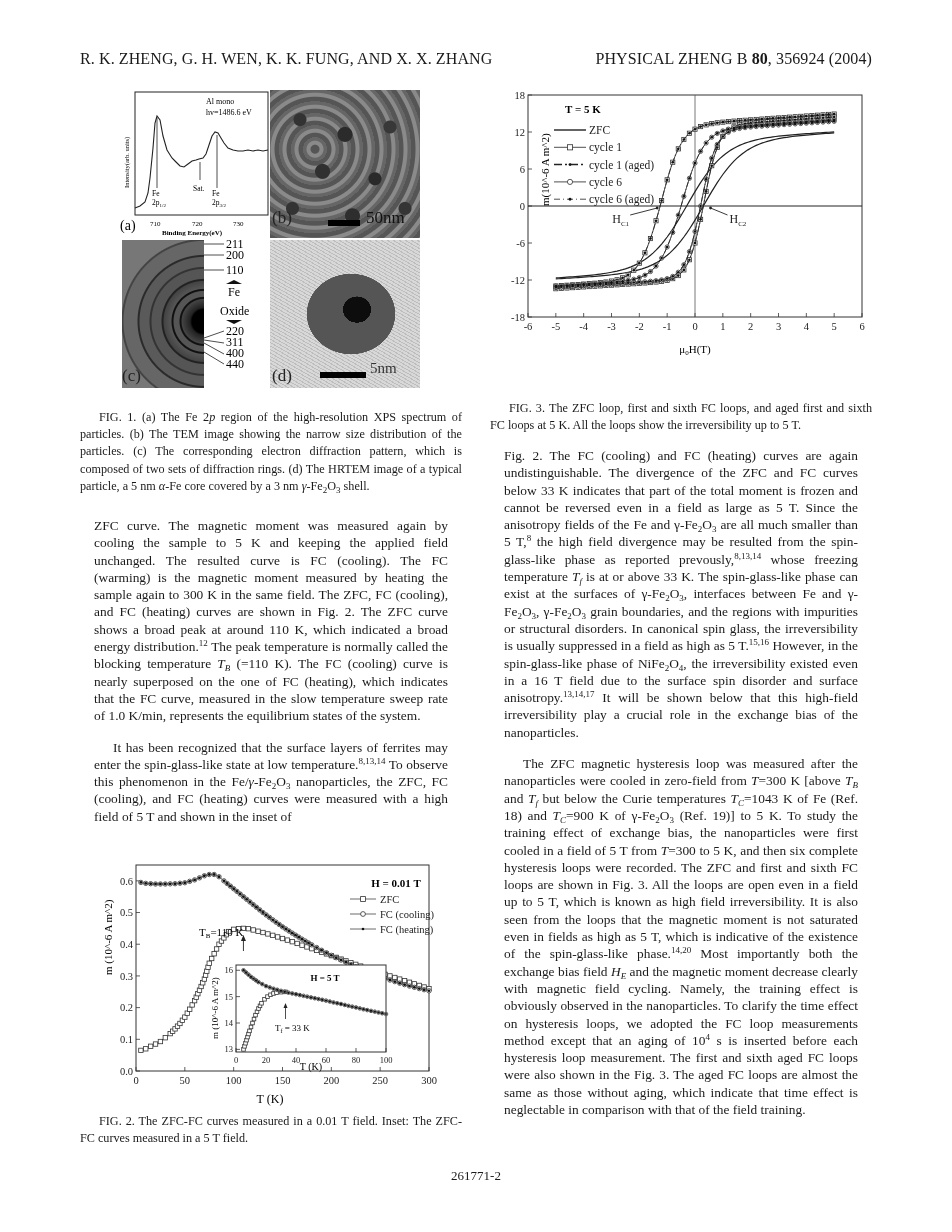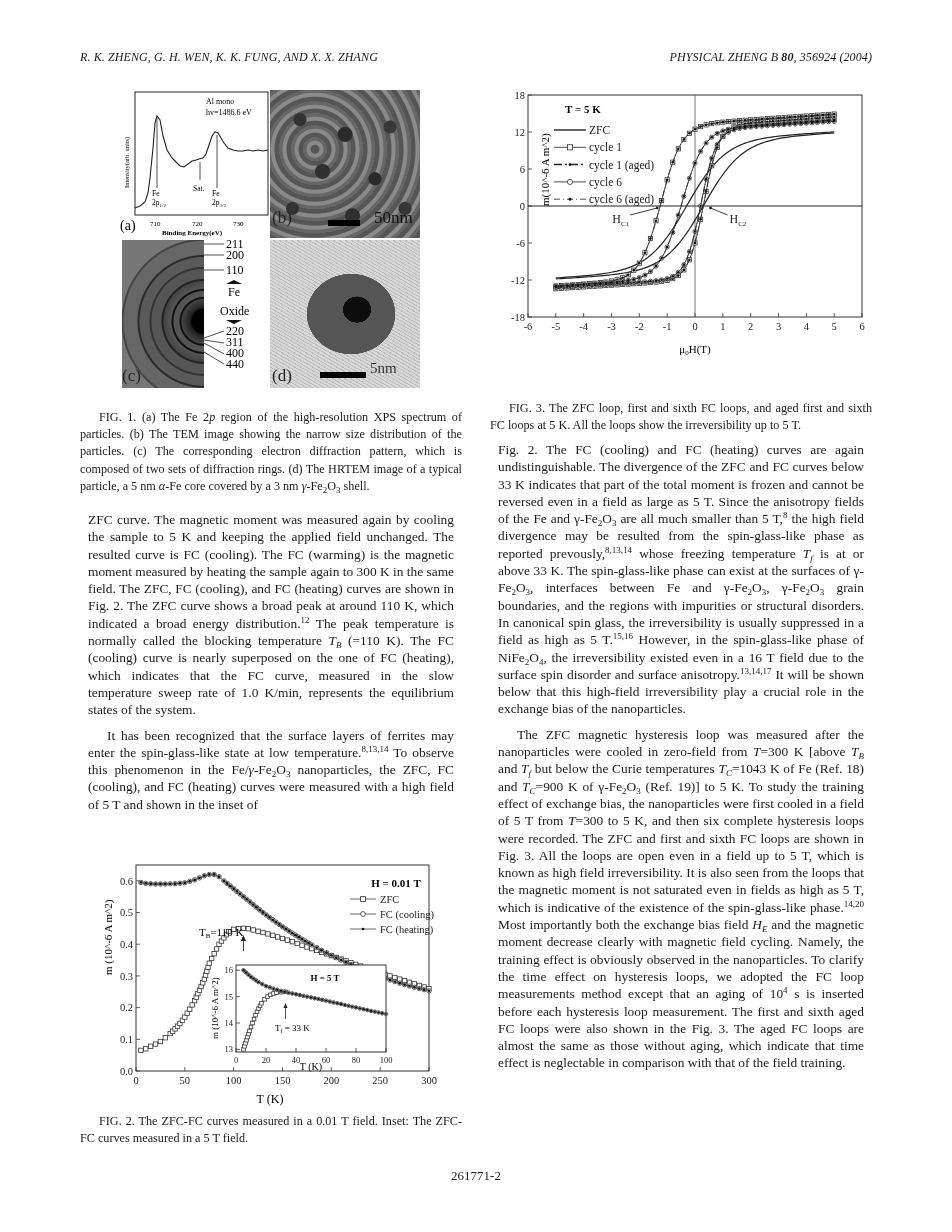--- a/index.html
+++ b/index.html
@@ -1,27 +1,27 @@
 <!DOCTYPE html>
 <html><head>
 <meta charset="utf-8">
 <style>
   html, body { margin: 0; padding: 0; background: #ffffff; }
   body { width: 952px; height: 1232px; position: relative; overflow: hidden;
          font-family: "Liberation Serif", "DejaVu Serif", serif; color: #1a1a1a; }
   .abs { position: absolute; }
-  .header { top: 50px; font-size: 12px; letter-spacing: 0.1px; font-style: italic; }
+  .header { top: 50px; font-size: 16px; letter-spacing: 0.1px; }
   .hdr-left { left: 80px; }
   .hdr-right { right: 80px; }
   .col-left { left: 80px; width: 382px; }
   .col-right { left: 490px; width: 382px; }
   .caption { font-size: 12.2px; line-height: 17.2px; text-align: justify; }
   .caption p { margin: 0; text-indent: 19px; }
   .body-text { font-size: 13.4px; line-height: 17.3px; text-align: justify; }
-  .body-text p { margin: 8px; }
+  .body-text p { margin: 14px; }
   .body-text p.indent { text-indent: 19px; }
   sup { font-size: 9px; vertical-align: 5px; line-height: 0; }
   sub { font-size: 9px; vertical-align: -3px; line-height: 0; }
   i { font-style: italic; }
   .footer { top: 1168px; left: 0; width: 952px; text-align: center; font-size: 13px; }
   svg text { font-family: "Liberation Serif", "DejaVu Serif", serif; }
   .panel-img { position: absolute; overflow: hidden; }
 </style>
 </head>
 <body>
@@ -47,21 +47,21 @@
     <text x="9" y="100" font-size="6.5" transform="rotate(-90 9 100)">Intensity(arb. units)</text>
     <text x="30" y="138" font-size="7">710</text>
     <text x="72" y="138" font-size="7">720</text>
     <text x="113" y="138" font-size="7">730</text>
     <text x="42" y="147" font-size="7" font-weight="bold">Binding Energy(eV)</text>
     <text x="0" y="142" font-size="14">(a)</text>
   </svg>
 
   <div class="panel-img" style="left:150px; top:2px; width:150px; height:148px; background: radial-gradient(circle at 20% 20%, #333 0 6px, transparent 7px), radial-gradient(circle at 50% 30%, #2b2b2b 0 7px, transparent 8px), radial-gradient(circle at 80% 25%, #383838 0 6px, transparent 7px), radial-gradient(circle at 35% 55%, #303030 0 7px, transparent 8px), radial-gradient(circle at 70% 60%, #2a2a2a 0 6px, transparent 7px), radial-gradient(circle at 15% 80%, #333 0 6px, transparent 7px), radial-gradient(circle at 55% 85%, #2e2e2e 0 7px, transparent 8px), radial-gradient(circle at 90% 80%, #353535 0 6px, transparent 7px), repeating-radial-gradient(circle at 30% 40%, #555 0 4px, #8a8a8a 5px 8px, #666 9px 12px), #777;">
     <div class="abs" style="left:58px; top:130px; width:32px; height:6px; background:#000;"></div>
-    <div class="abs" style="left:104px; top:118px; font-size:17px; color:#111;">50nm</div>
+    <div class="abs" style="left:96px; top:118px; font-size:17px; color:#111;">50nm</div>
     <div class="abs" style="left:2px; top:118px; font-size:17px; color:#222;">(b)</div>
   </div>
 
   <div class="panel-img" style="left:2px; top:152px; width:82px; height:148px; background: radial-gradient(circle at 100% 55%, #000 0 12px, #222 14px, #444 22px, #111 23px 24px, #555 25px 30px, #111 31px 32px, #555 33px, #444 40px, #222 41px 42px, #555 43px 52px, #333 53px 54px, #5a5a5a 55px 64px, #2a2a2a 65px 66px, #666 67px 80px, #444 81px 82px, #777 83px 120px, #888 130px);">
     <div class="abs" style="left:0; top:126px; font-size:17px; color:#222;">(c)</div>
   </div>
   <svg class="abs" style="left:84px; top:152px;" width="66" height="148" viewBox="0 0 66 148">
     <line x1="0" y1="4" x2="20" y2="4" stroke="#222" stroke-width="0.8"></line>
     <line x1="0" y1="15" x2="20" y2="15" stroke="#222" stroke-width="0.8"></line>
     <line x1="0" y1="30" x2="20" y2="30" stroke="#222" stroke-width="0.8"></line>

